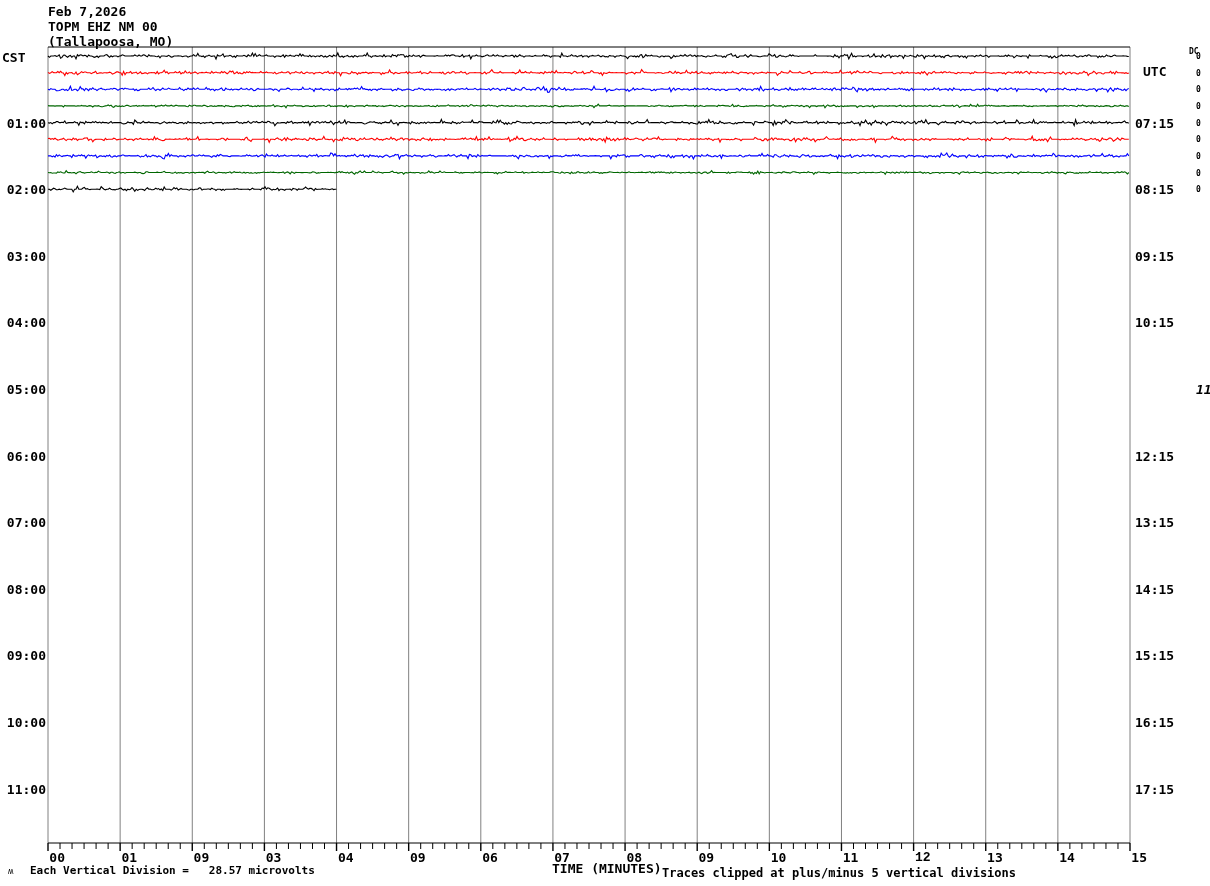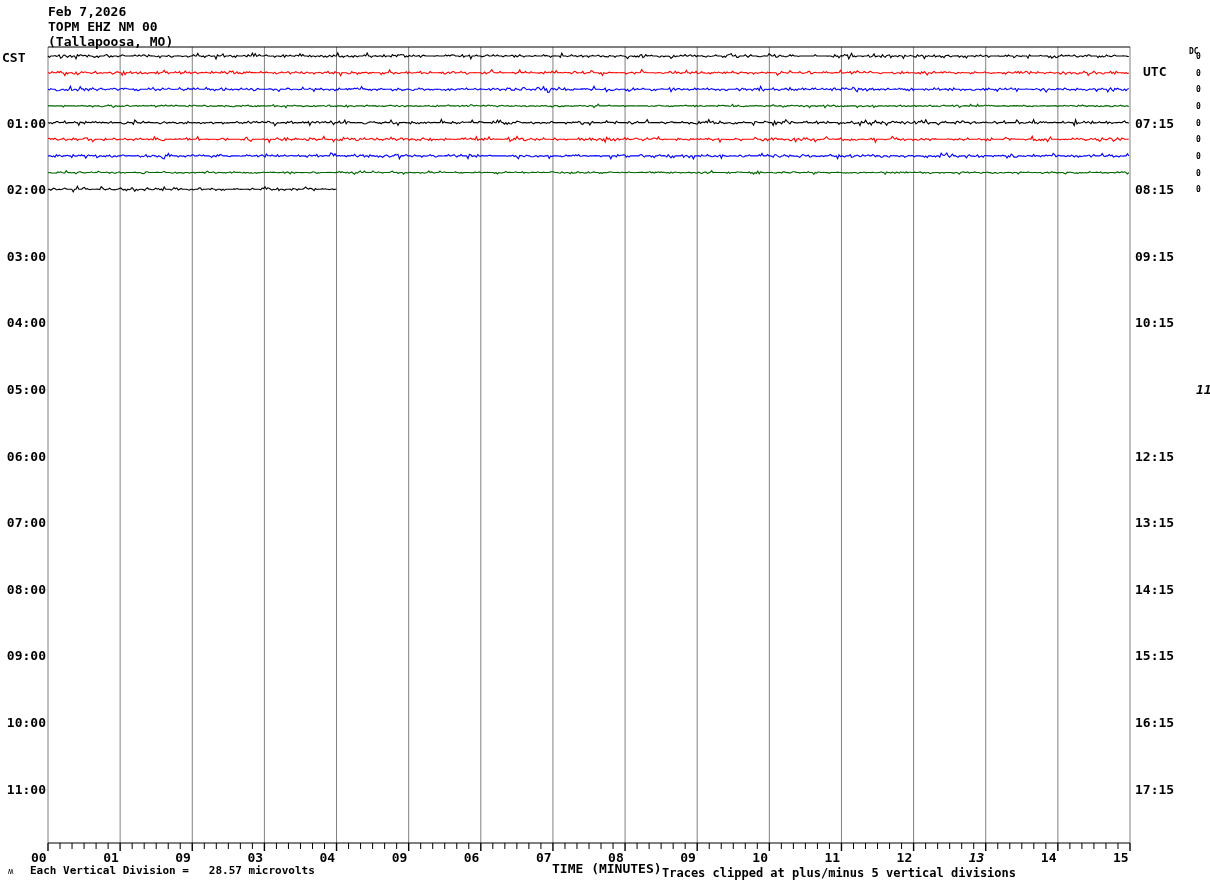--- a/index.html
+++ b/index.html
@@ -30,21 +30,21 @@
     position:absolute;width:42px;text-align:right;
     font-weight:bold;font-size:13px;color:#000;
     transform:translateY(-50%);white-space:pre;
   }
   .rtime{
     position:absolute;text-align:left;
     font-weight:bold;font-size:13px;color:#000;
     transform:translateY(-50%);white-space:pre;
   }
   .xlab{
-    position:absolute;width:34px;text-align:left;
+    position:absolute;width:34px;text-align:right;
     font-weight:bold;font-size:13px;color:#000;
     transform:translateX(-50%);
   }
   .xtitle{
     position:absolute;
     font-weight:bold;font-size:13px;color:#000;white-space:pre;
   }
   .footnote{
     position:absolute;font-size:11px;font-weight:bold;color:#000;white-space:pre;
   }
@@ -234,22 +234,22 @@
       <div class="xlab" style="left: 192.267px; top: 850px;">09</div>
       <div class="xlab" style="left: 264.4px; top: 850px;">03</div>
       <div class="xlab" style="left: 336.533px; top: 850px;">04</div>
       <div class="xlab" style="left: 408.667px; top: 850px;">09</div>
       <div class="xlab" style="left: 480.8px; top: 850px;">06</div>
       <div class="xlab" style="left: 552.933px; top: 850px;">07</div>
       <div class="xlab" style="left: 625.067px; top: 850px;">08</div>
       <div class="xlab" style="left: 697.2px; top: 850px;">09</div>
       <div class="xlab" style="left: 769.333px; top: 850px;">10</div>
       <div class="xlab" style="left: 841.467px; top: 850px;">11</div>
-      <div class="xlab" style="left: 913.6px; top: 850px;">12</div>
-      <div class="xlab" style="left: 985.733px; top: 850px; font-style: italic;">13</div>
+      <div class="xlab" style="left: 913.6px; top: 850px; font-family: Liberation Mono, monospace;">12</div>
+      <div class="xlab" style="left: 985.733px; top: 850px;">13</div>
       <div class="xlab" style="left: 1057.87px; top: 850px;">14</div>
       <div class="xlab" style="left: 1130px; top: 850px;">15</div>
     </div>
   <div class="xtitle" id="x-title" style="left: 552px; top: 861px;">TIME (MINUTES)</div>
 
   <div class="logomark" style="left:8px;top:866px;">ʍ</div>
   <div class="footnote" style="left:30px;top:864px;">Each Vertical Division =   28.57 microvolts</div>
   <div class="clipnote" style="left:662px;top:866px;">Traces clipped at plus/minus 5 vertical divisions</div>
 
 </div>

